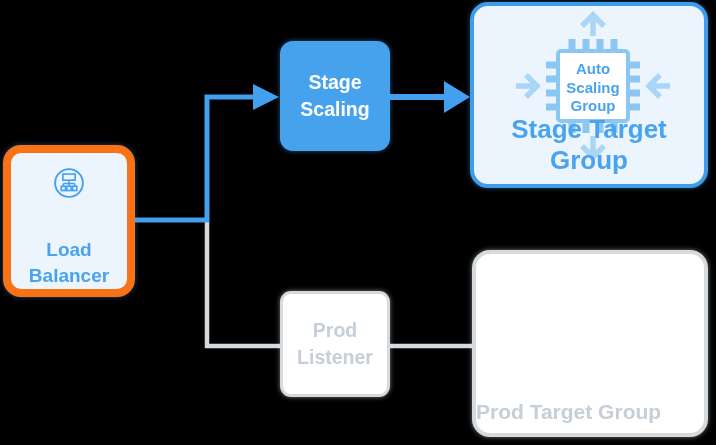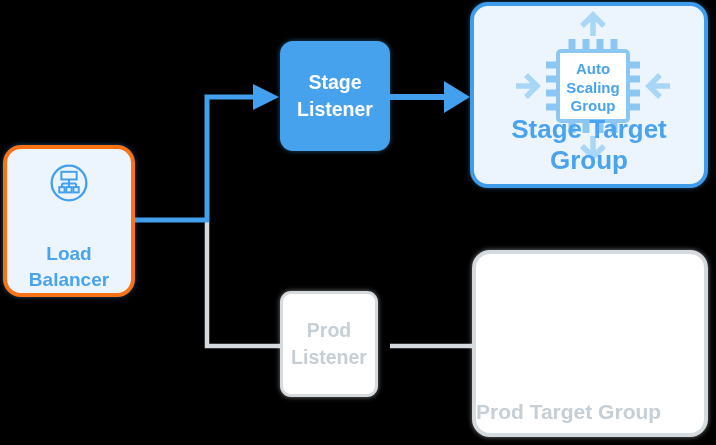--- a/index.html
+++ b/index.html
@@ -8,21 +8,21 @@
     position:relative;
     width:716px;height:445px;
     background:#000000;
     font-family:"Liberation Sans","DejaVu Sans",sans-serif;
     overflow:hidden;
   }
   .node{position:absolute;border-radius:18px;}
   
   #lb{
     left:3px;top:145px;width:132px;height:152px;
-    background:#ecf5fd;border:4px solid #f97316;
+    background:#ecf5fd;border:8px solid #f97316;
     box-shadow:0 0 5px rgba(74,163,239,.45);
     display:flex;flex-direction:column;align-items:center;
     padding-top:14px;
     gap:28px;
   }
   #lb .label{
     margin-top:10px;width:100px;text-align:center;
     color:#4aa3ef;font-size:19px;line-height:26px;font-weight:600;
   }
   
@@ -31,21 +31,21 @@
     background:#47a2ee;border-radius:13px;
     box-shadow:0 0 5px rgba(74,163,239,.5);
     display:flex;align-items:center;justify-content:center;
   }
   #stage-listener .label{
     width:90px;text-align:center;color:#ffffff;
     font-size:19.5px;line-height:27px;font-weight:600;
   }
   
   #prod-listener{
-    left:280px;top:291px;width:98px;height:106px;
+    left:280px;top:291px;width:110px;height:106px;
     background:#ffffff;border:3px solid #d5dade;border-radius:11px;
     box-shadow:0 0 5px rgba(235,240,245,.5);
     display:flex;align-items:center;justify-content:center;
   }
   #prod-listener .label{
     width:96px;text-align:center;color:#c6ced6;
     font-size:19.5px;line-height:27px;font-weight:600;
   }
   
   #stage-tg{
@@ -97,21 +97,21 @@
         <path d="M34,28 V35 M22,35 H46 M22,35 V41 M34,35 V41 M46,35 V41"></path>
         <rect x="17.5" y="41" width="9" height="9"></rect>
         <rect x="29.5" y="41" width="9" height="9"></rect>
         <rect x="41.5" y="41" width="9" height="9"></rect>
       </g>
     </svg>
     <div class="label">Load Balancer</div>
   </div>
 
   <div class="node" id="stage-listener">
-    <div class="label">Stage Listener</div>
+    <div class="label">Stage Scaling</div>
   </div>
 
   <div class="node" id="prod-listener">
     <div class="label">Prod Listener</div>
   </div>
 
   <div class="node" id="stage-tg">
     <svg class="asg-svg" width="200" height="150" viewBox="0 0 200 150">
 
       <g fill="#8cc7f3">

